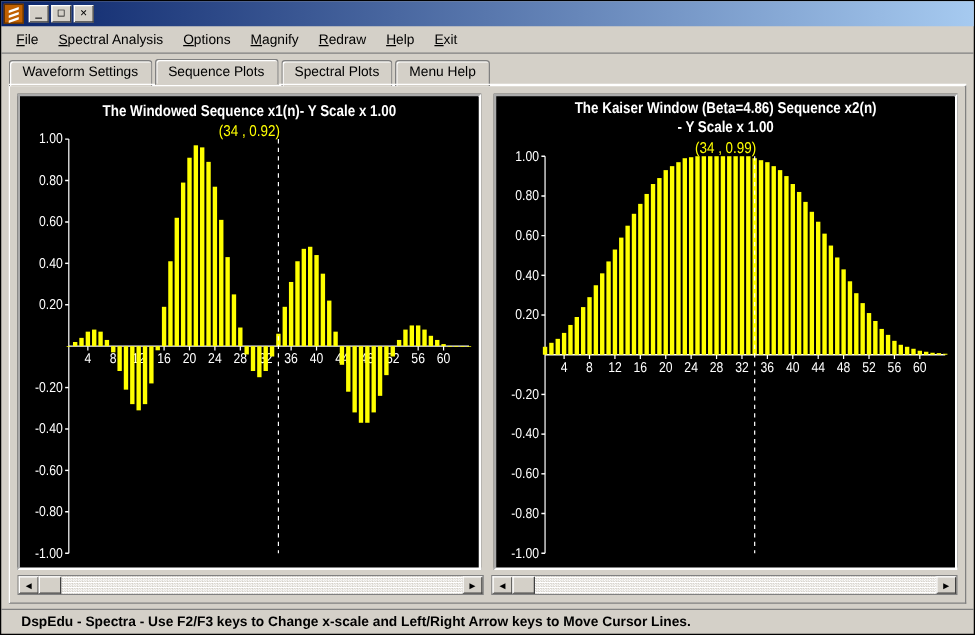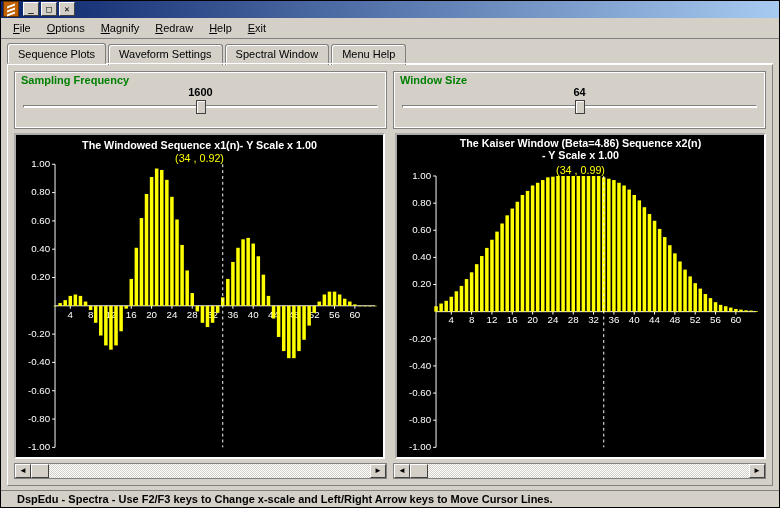--- a/index.html
+++ b/index.html
@@ -230,54 +230,37 @@
     <div class="app-icon"></div>
     <div class="btns">
       <div class="btn">_</div>
       <div class="btn">□</div>
       <div class="btn">✕</div>
     </div>
   </div>
 
   <div class="menubar" id="menubar">
       <div class="item"><u>F</u>ile</div>
+      <div class="item"><u>S</u>pectral Analysis</div>
       <div class="item"><u>O</u>ptions</div>
       <div class="item"><u>M</u>agnify</div>
       <div class="item"><u>R</u>edraw</div>
       <div class="item"><u>H</u>elp</div>
       <div class="item"><u>E</u>xit</div>
     </div>
 
   <div class="tabbar" id="tabbar">
+      <div class="tab">Waveform Settings</div>
       <div class="tab active">Sequence Plots</div>
-      <div class="tab">Waveform Settings</div>
-      <div class="tab">Spectral Window</div>
+      <div class="tab">Spectral Plots</div>
       <div class="tab">Menu Help</div>
     </div>
 
   <div class="content">
 
-    <div class="controls-row">
-      <div class="fieldset">
-        <div class="legend">Sampling Frequency</div>
-        <div class="value">1600</div>
-        <div class="slider">
-          <div class="track"></div>
-          <div class="thumb" id="thumb-sf" style="left: 50%; margin-left: -5px;"></div>
-        </div>
-      </div>
-      <div class="fieldset">
-        <div class="legend">Window Size</div>
-        <div class="value">64</div>
-        <div class="slider">
-          <div class="track"></div>
-          <div class="thumb" id="thumb-ws" style="left: 50%; margin-left: -5px;"></div>
-        </div>
-      </div>
-    </div>
 
     <div class="charts-row">
       <div class="chart-panel">
         <svg id="chart0" viewBox="0 0 376 330" preserveAspectRatio="none">
             <text class="ct-title" x="188" y="14">The Windowed Sequence x1(n)- Y Scale x    1.00</text>
             <text class="ct-annot" x="188" y="28">(34 , 0.92)</text>
             <line class="ax" x1="37" x2="40" y1="320" y2="320"></line>
             <text class="ct-tick-y" x="35" y="323">-1.00</text>
             <line class="ax" x1="37" x2="40" y1="291" y2="291"></line>
             <text class="ct-tick-y" x="35" y="294">-0.80</text>

